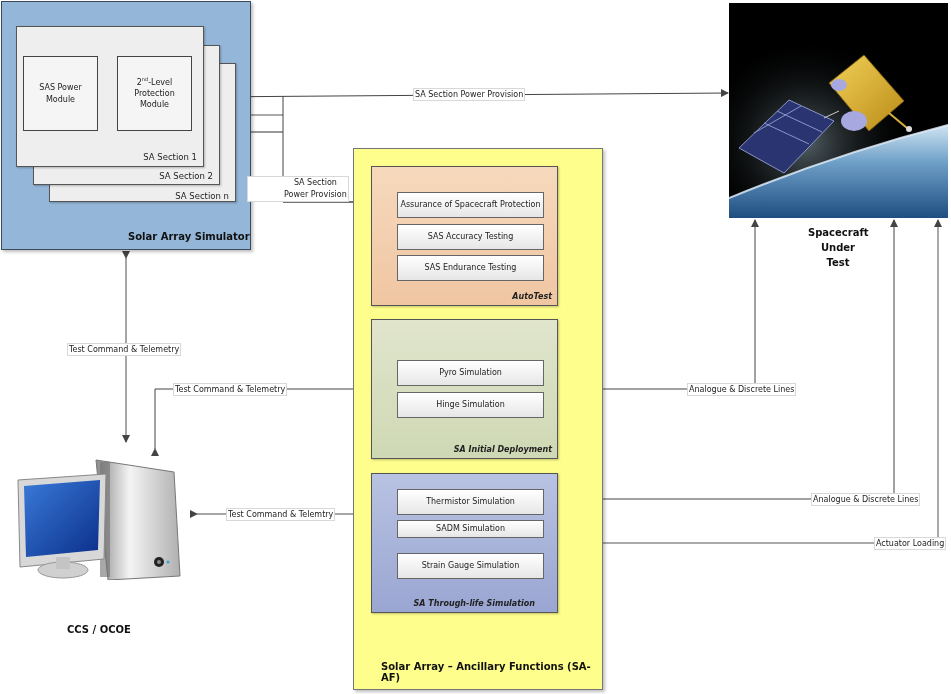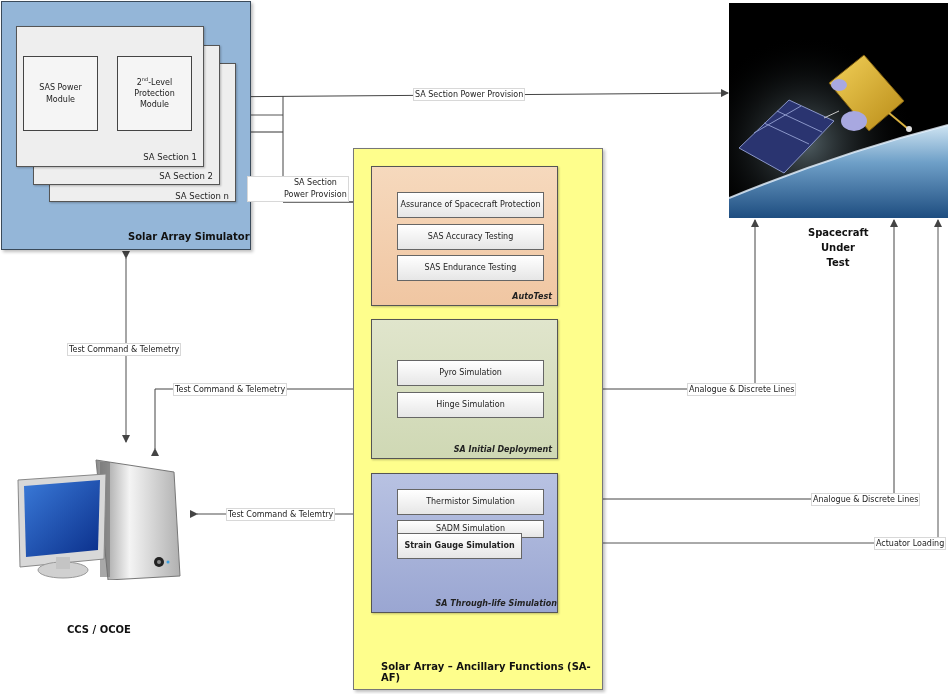--- a/index.html
+++ b/index.html
@@ -93,22 +93,22 @@
 
 <div class="abs grp g2" style="left:371px;top:319px;width:187px;height:140px;">
   <div class="abs item" style="left:25px;top:40px;width:147px;height:26px;">Pyro Simulation</div>
   <div class="abs item" style="left:25px;top:72px;width:147px;height:26px;">Hinge Simulation</div>
   <div class="abs grplabel" style="right:5px;bottom:4px;">SA Initial Deployment</div>
 </div>
 
 <div class="abs grp g3" style="left:371px;top:473px;width:187px;height:140px;">
   <div class="abs item" style="left:25px;top:15px;width:147px;height:26px;">Thermistor Simulation</div>
   <div class="abs item" style="left:25px;top:46px;width:147px;height:18px;">SADM Simulation</div>
-  <div class="abs item" style="left:25px;top:59px;width:125px;height:26px;font-weight:bold;">Strain Gauge Simulation</div>
-  <div class="abs grplabel" style="right:0;bottom:4px;margin-top:26px;">SA Through-life Simulation</div>
+  <div class="abs item" style="left:25px;top:79px;width:147px;height:26px;">Strain Gauge Simulation</div>
+  <div class="abs grplabel" style="right:22px;bottom:4px;margin-top:26px;">SA Through-life Simulation</div>
 </div>
 
 <div class="abs" style="left:729px;top:3px;width:219px;height:215px;overflow:hidden;background:#000;">
   <svg width="219" height="215">
     <defs>
       <radialGradient id="glow" cx="0.35" cy="0.65" r="0.5">
         <stop offset="0" stop-color="#5a6a70" stop-opacity="0.9"></stop>
         <stop offset="1" stop-color="#000" stop-opacity="0"></stop>
       </radialGradient>
       <linearGradient id="earth" x1="0" y1="0" x2="0" y2="1">

